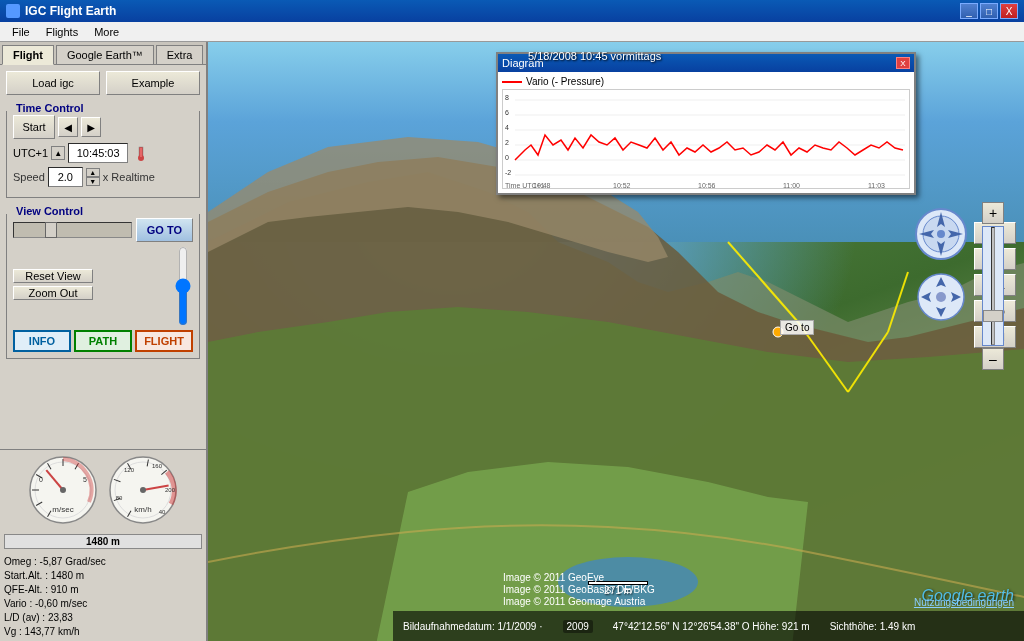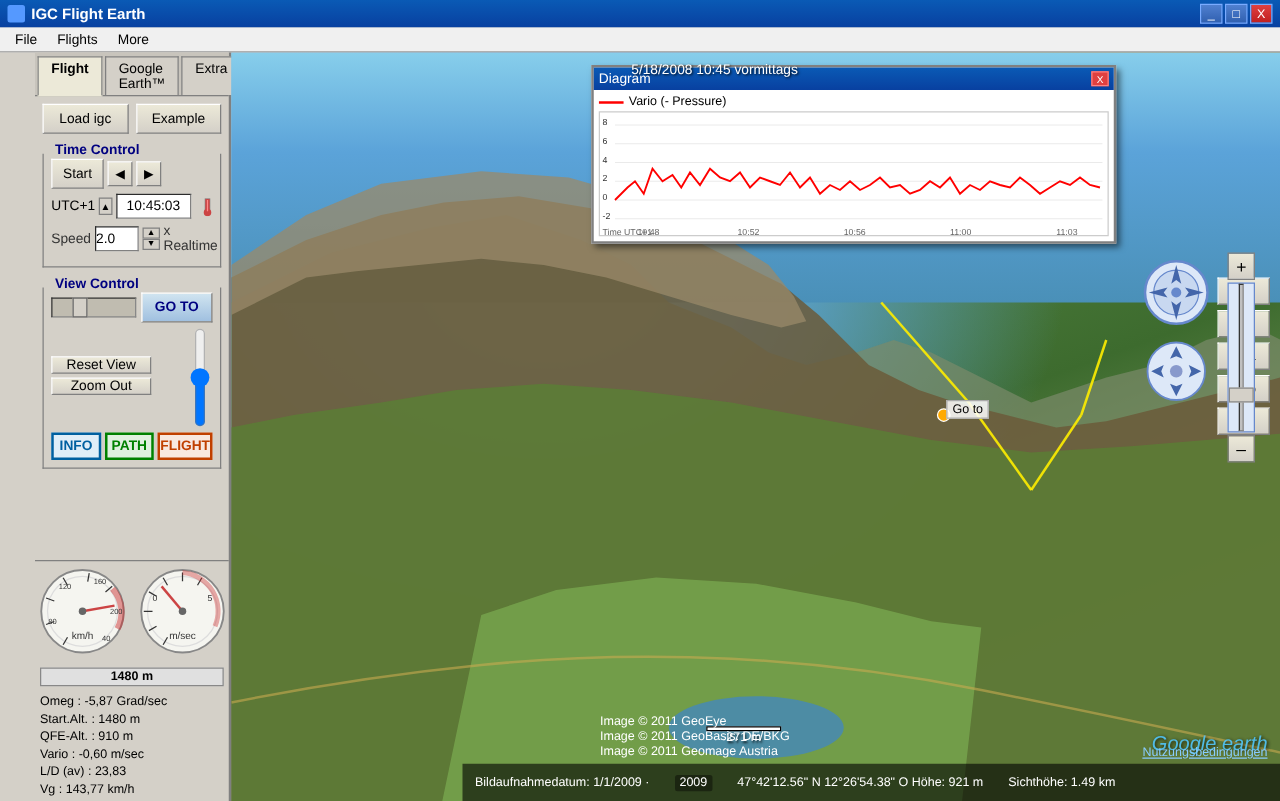--- a/index.html
+++ b/index.html
@@ -57,27 +57,26 @@
     }
 
     
     .main-layout {
       display: flex;
       height: calc(641px - 22px - 20px);
     }
 
     
     .left-panel {
-      width: 185px;
+      width: 208px;
       background: #d4d0c8;
       border-right: 2px solid #808080;
       display: flex;
       flex-direction: column;
       flex-shrink: 0;
-      padding-left: 28px;
     }
 
     
     .tabs {
       display: flex;
       background: #c8c4bc;
       border-bottom: 1px solid #808080;
       padding-top: 3px;
     }
     .tab {
@@ -173,21 +172,21 @@
     .utc-label {
       font-size: 11px;
     }
 
     
     .speed-input {
       width: 35px;
       height: 20px;
       border: 1px inset #808080;
       background: white;
-      text-align: left;
+      text-align: center;
       font-size: 11px;
     }
     .spin-btns {
       display: flex;
       flex-direction: column;
     }
     .spin-btn {
       width: 14px; height: 9px;
       border: 1px solid #808080;
       background: #d4d0c8;
@@ -600,48 +599,20 @@
           <button class="action-btn btn-flight">FLIGHT</button>
         </div>
       </div>
     </div>
 
     <div class="gauges-area">
       <div class="gauges-row">
 
         <div class="gauge-wrap">
           <svg width="72" height="72">
-            <circle cx="36" cy="36" r="33" fill="#f5f5f0" stroke="#888" stroke-width="1.5"></circle>
-            <circle cx="36" cy="36" r="28" fill="none" stroke="#ddd" stroke-width="1"></circle>
-
-            <path d="M 60 18 A 28 28 0 0 1 64 50" fill="none" stroke="#cc3333" stroke-width="5" opacity="0.5"></path>
-
-            <g stroke="#333" stroke-width="1">
-              <line x1="36" y1="5" x2="36" y2="12" transform="rotate(-150 36 36)"></line>
-              <line x1="36" y1="5" x2="36" y2="12" transform="rotate(-110 36 36)"></line>
-              <line x1="36" y1="5" x2="36" y2="12" transform="rotate(-70 36 36)"></line>
-              <line x1="36" y1="5" x2="36" y2="12" transform="rotate(-30 36 36)"></line>
-              <line x1="36" y1="5" x2="36" y2="12" transform="rotate(10 36 36)"></line>
-              <line x1="36" y1="5" x2="36" y2="12" transform="rotate(50 36 36)"></line>
-            </g>
-
-            <text x="12" y="46" text-anchor="middle" font-size="6" fill="#333">80</text>
-            <text x="22" y="18" text-anchor="middle" font-size="6" fill="#333">120</text>
-            <text x="50" y="14" text-anchor="middle" font-size="6" fill="#333">160</text>
-            <text x="63" y="38" text-anchor="middle" font-size="6" fill="#333">200</text>
-            <text x="55" y="60" text-anchor="middle" font-size="6" fill="#333">40</text>
-
-            <line x1="36" y1="36" x2="36" y2="10" stroke="#cc4444" stroke-width="2" transform="rotate(80 36 36)"></line>
-            <circle cx="36" cy="36" r="3" fill="#666"></circle>
-            <text x="36" y="58" text-anchor="middle" font-size="8" fill="#333">km/h</text>
-          </svg>
-        </div>
-
-        <div class="gauge-wrap">
-          <svg width="72" height="72">
 
             <circle cx="36" cy="36" r="33" fill="#f5f5f0" stroke="#888" stroke-width="1.5"></circle>
             <circle cx="36" cy="36" r="28" fill="none" stroke="#ddd" stroke-width="1"></circle>
 
             <g stroke="#333" stroke-width="1">
               <line x1="36" y1="5" x2="36" y2="12" transform="rotate(-150 36 36)"></line>
               <line x1="36" y1="5" x2="36" y2="12" transform="rotate(-120 36 36)"></line>
               <line x1="36" y1="5" x2="36" y2="12" transform="rotate(-90 36 36)"></line>
               <line x1="36" y1="5" x2="36" y2="12" transform="rotate(-60 36 36)"></line>
               <line x1="36" y1="5" x2="36" y2="12" transform="rotate(-30 36 36)"></line>
@@ -650,20 +621,48 @@
             </g>
 
             <path d="M 36 5 A 31 31 0 0 1 62 48" fill="none" stroke="#cc3333" stroke-width="4" opacity="0.4"></path>
 
             <line x1="36" y1="36" x2="36" y2="10" stroke="#cc4444" stroke-width="2" transform="rotate(-40 36 36)"></line>
             <circle cx="36" cy="36" r="3" fill="#666"></circle>
 
             <text x="36" y="58" text-anchor="middle" font-size="8" fill="#333">m/sec</text>
             <text x="14" y="28" text-anchor="middle" font-size="7" fill="#333">0</text>
             <text x="58" y="28" text-anchor="middle" font-size="7" fill="#333">5</text>
+          </svg>
+        </div>
+
+        <div class="gauge-wrap">
+          <svg width="72" height="72">
+            <circle cx="36" cy="36" r="33" fill="#f5f5f0" stroke="#888" stroke-width="1.5"></circle>
+            <circle cx="36" cy="36" r="28" fill="none" stroke="#ddd" stroke-width="1"></circle>
+
+            <path d="M 60 18 A 28 28 0 0 1 64 50" fill="none" stroke="#cc3333" stroke-width="5" opacity="0.5"></path>
+
+            <g stroke="#333" stroke-width="1">
+              <line x1="36" y1="5" x2="36" y2="12" transform="rotate(-150 36 36)"></line>
+              <line x1="36" y1="5" x2="36" y2="12" transform="rotate(-110 36 36)"></line>
+              <line x1="36" y1="5" x2="36" y2="12" transform="rotate(-70 36 36)"></line>
+              <line x1="36" y1="5" x2="36" y2="12" transform="rotate(-30 36 36)"></line>
+              <line x1="36" y1="5" x2="36" y2="12" transform="rotate(10 36 36)"></line>
+              <line x1="36" y1="5" x2="36" y2="12" transform="rotate(50 36 36)"></line>
+            </g>
+
+            <text x="12" y="46" text-anchor="middle" font-size="6" fill="#333">80</text>
+            <text x="22" y="18" text-anchor="middle" font-size="6" fill="#333">120</text>
+            <text x="50" y="14" text-anchor="middle" font-size="6" fill="#333">160</text>
+            <text x="63" y="38" text-anchor="middle" font-size="6" fill="#333">200</text>
+            <text x="55" y="60" text-anchor="middle" font-size="6" fill="#333">40</text>
+
+            <line x1="36" y1="36" x2="36" y2="10" stroke="#cc4444" stroke-width="2" transform="rotate(80 36 36)"></line>
+            <circle cx="36" cy="36" r="3" fill="#666"></circle>
+            <text x="36" y="58" text-anchor="middle" font-size="8" fill="#333">km/h</text>
           </svg>
         </div>
       </div>
 
       <div class="altitude-label">1480 m</div>
     </div>
 
     <div class="stats-area">
       <div>
         <span>Omeg</span>

